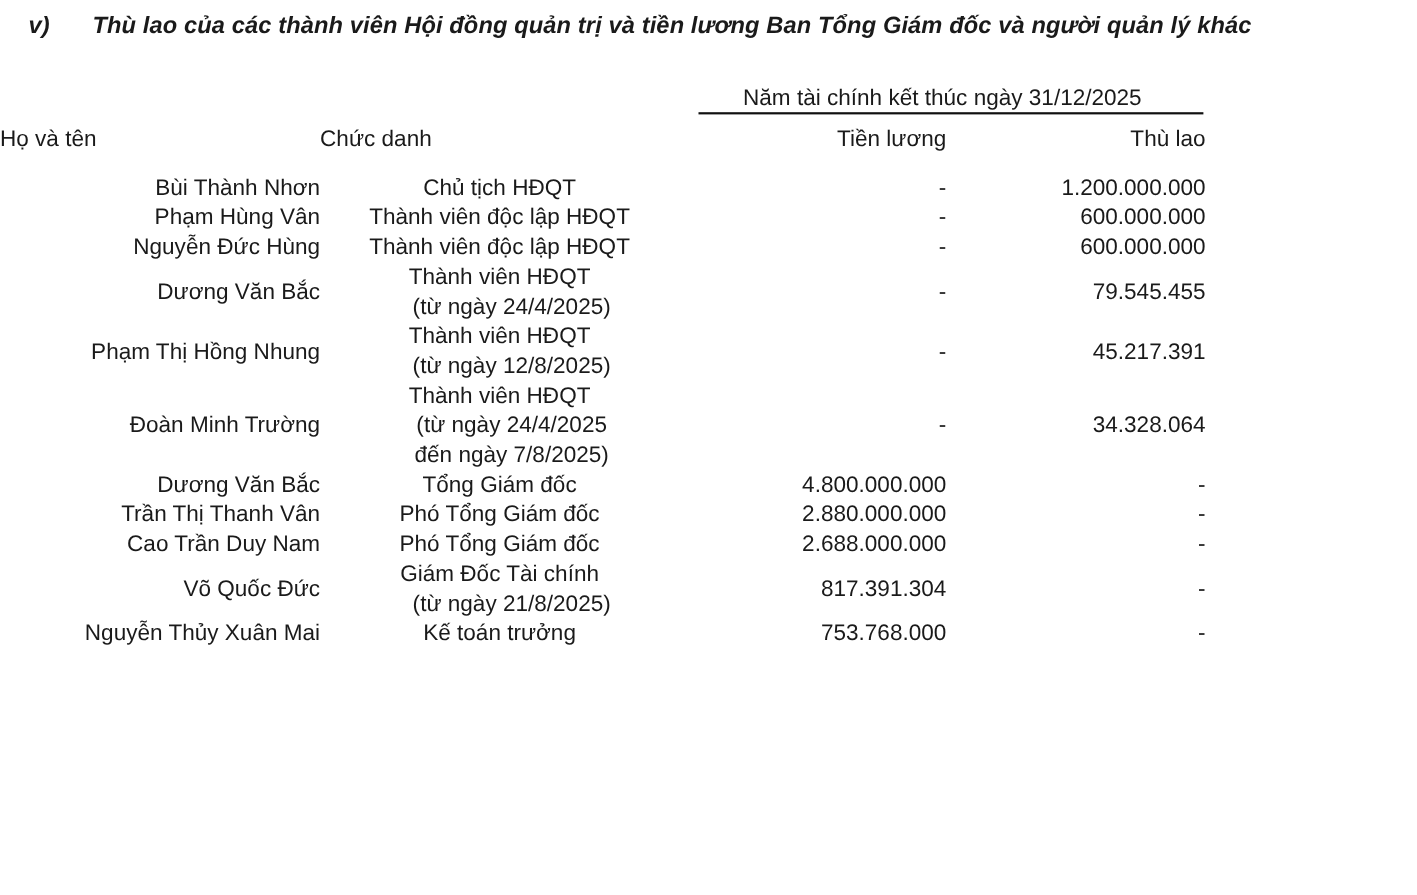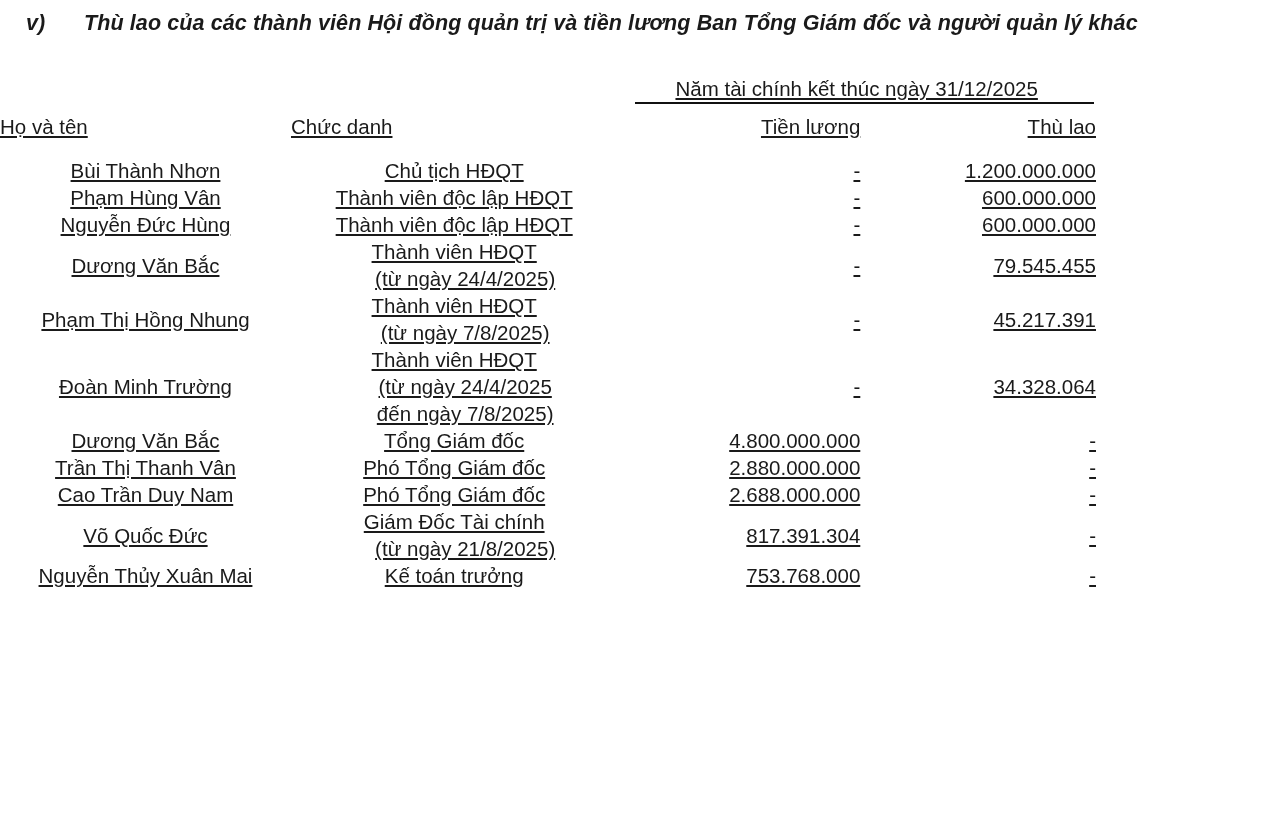--- a/index.html
+++ b/index.html
@@ -47,21 +47,20 @@
 
   
   .tbl {
     position: absolute;
     left: 0;
     top: 76px;
     width: 1096px;
     border-collapse: collapse;
     font-size: 20.5px;
     line-height: 27px;
-    text-decoration: underline;
   }
   .tbl td, .tbl th {
     padding: 0;
     vertical-align: middle;
     font-weight: normal;
   }
 
   
   .col-name  { width: 320px; }
   .col-role  { width: 360px; }
@@ -92,21 +91,21 @@
   .h-name { padding-left: 28px; }
   .h-role { padding-left: 28px; }
   .h-sal, .h-fee {
     text-align: right;
   }
   .h-sal { padding-right: 48px; }
   .h-fee { padding-right: 50px; }
 
   .r-name {
     padding-left: 28px;
-    text-align: center;
+    text-align: right;
     white-space: nowrap;
   }
   .r-role {
     padding-left: 28px;
     text-align: center;
     white-space: nowrap;
   }
   .r-role .sub {
     display: block;
     padding-left: 22px;
@@ -181,21 +180,21 @@
           <td class="r-fee">600.000.000</td>
         </tr>
         <tr>
           <td class="r-name">Dương Văn Bắc</td>
           <td class="r-role"><span>Thành viên HĐQT</span><span class="sub">(từ ngày 24/4/2025)</span></td>
           <td class="r-sal dash">-</td>
           <td class="r-fee">79.545.455</td>
         </tr>
         <tr>
           <td class="r-name">Phạm Thị Hồng Nhung</td>
-          <td class="r-role"><span>Thành viên HĐQT</span><span class="sub">(từ ngày 7/8/2025)</span></td>
+          <td class="r-role"><span>Thành viên HĐQT</span><span class="sub">(từ ngày 12/8/2025)</span></td>
           <td class="r-sal dash">-</td>
           <td class="r-fee">45.217.391</td>
         </tr>
         <tr>
           <td class="r-name">Đoàn Minh Trường</td>
           <td class="r-role"><span>Thành viên HĐQT</span><span class="sub">(từ ngày 24/4/2025</span><span class="sub">đến ngày 7/8/2025)</span></td>
           <td class="r-sal dash">-</td>
           <td class="r-fee">34.328.064</td>
         </tr>
         <tr class="row-tight">

